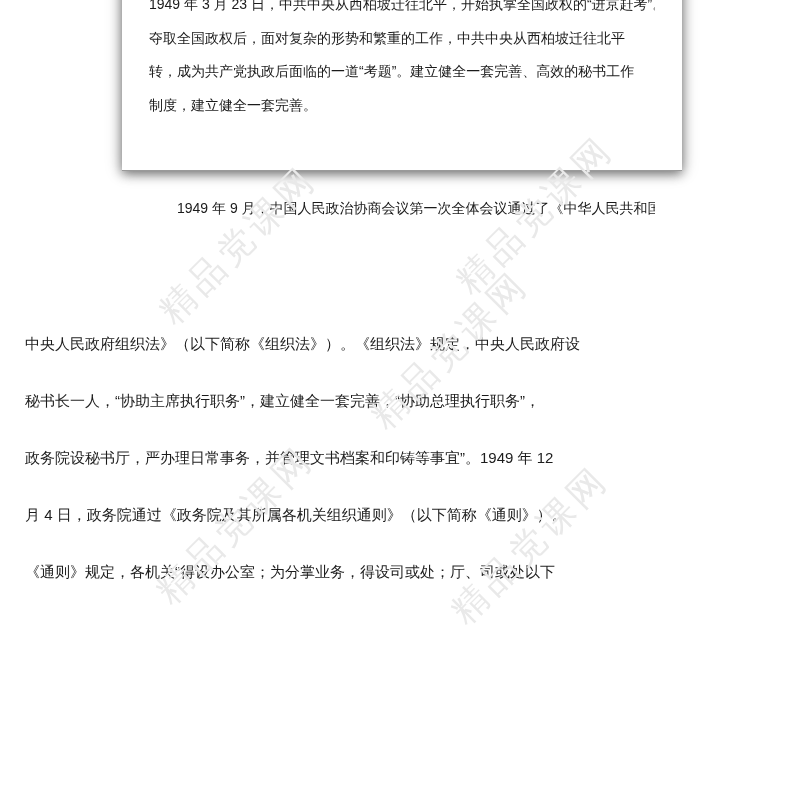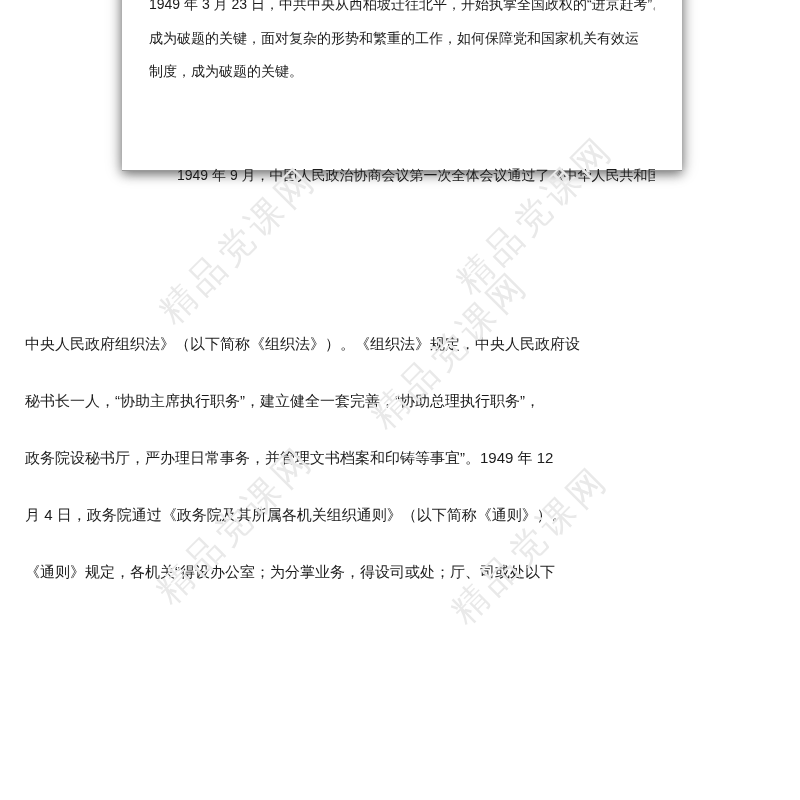--- a/index.html
+++ b/index.html
@@ -46,22 +46,23 @@
   }
 </style>
 </head>
 <body>
 
 <div class="stage">
 
   <div class="page">
     <div class="page-text">
         <div class="line">1949 年 3 月 23 日，中共中央从西柏坡迁往北平，开始执掌全国政权的“进京赶考”。</div>
-        <div class="line">成为破题的关键，面对复杂的形势和繁重的工作，如何保障党和国家机关有效运</div>
-        <div class="line">制度，成为破题的关键。</div>
+        <div class="line">夺取全国政权后，面对复杂的形势和繁重的工作，中共中央从西柏坡迁往北平</div>
+        <div class="line">转，成为共产党执政后面临的一道“考题”。建立健全一套完善、高效的秘书工作</div>
+        <div class="line">制度，建立健全一套完善。</div>
         <div class="para-gap"></div>
         <div class="line indent">1949 年 9 月，中国人民政治协商会议第一次全体会议通过了《中华人民共和国</div>
       </div>
   </div>
 
   <div class="article" style="color: rgb(28, 28, 28);">
       <div class="line">中央人民政府组织法》（以下简称《组织法》）。《组织法》规定，中央人民政府设</div>
       <div class="line">秘书长一人，“协助主席执行职务”，建立健全一套完善，“协助总理执行职务”，</div>
       <div class="line">政务院设秘书厅，严办理日常事务，并管理文书档案和印铸等事宜”。1949 年 12</div>
       <div class="line">月 4 日，政务院通过《政务院及其所属各机关组织通则》（以下简称《通则》）。</div>

